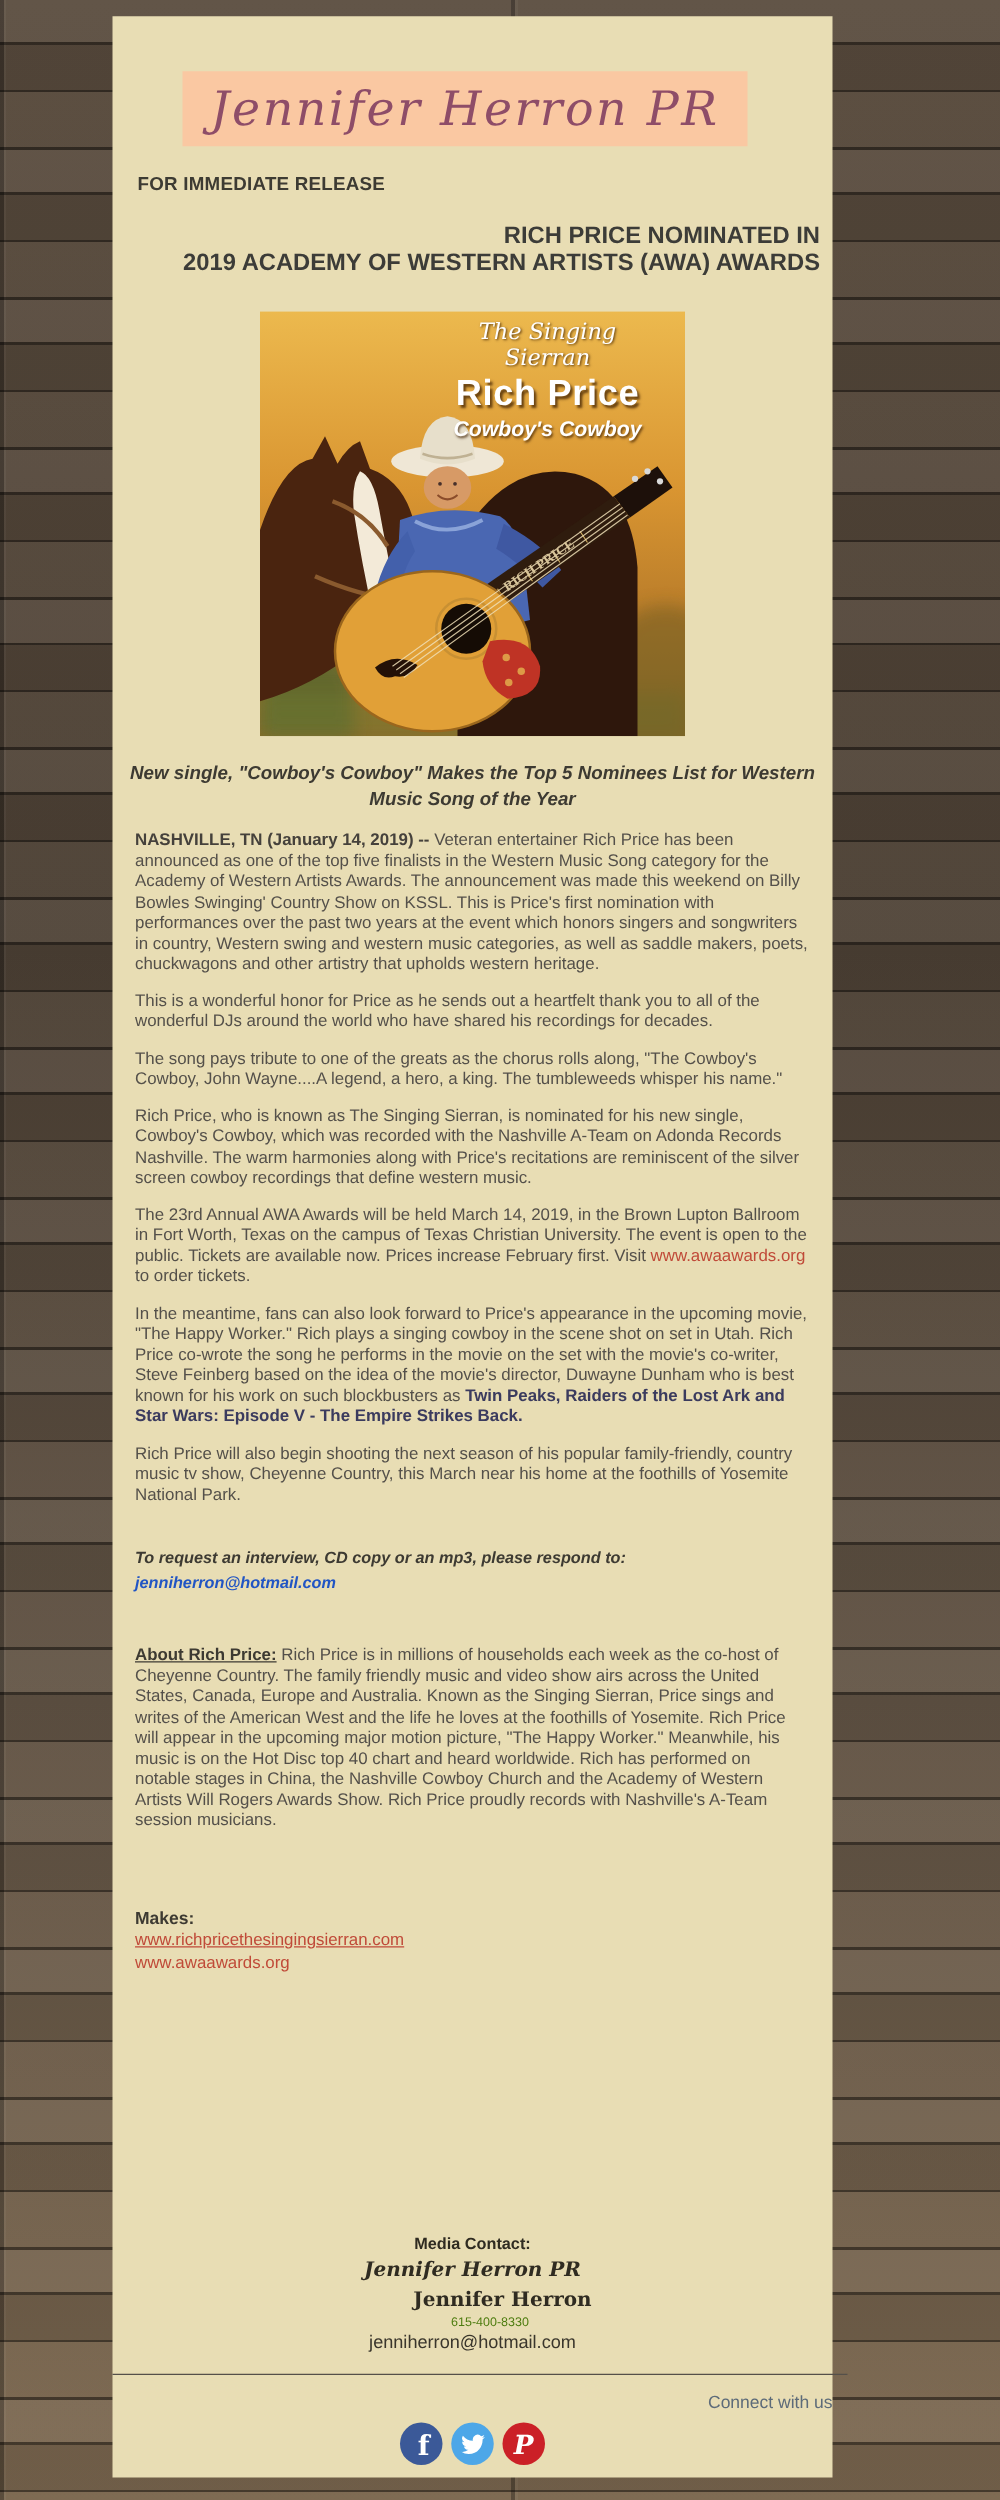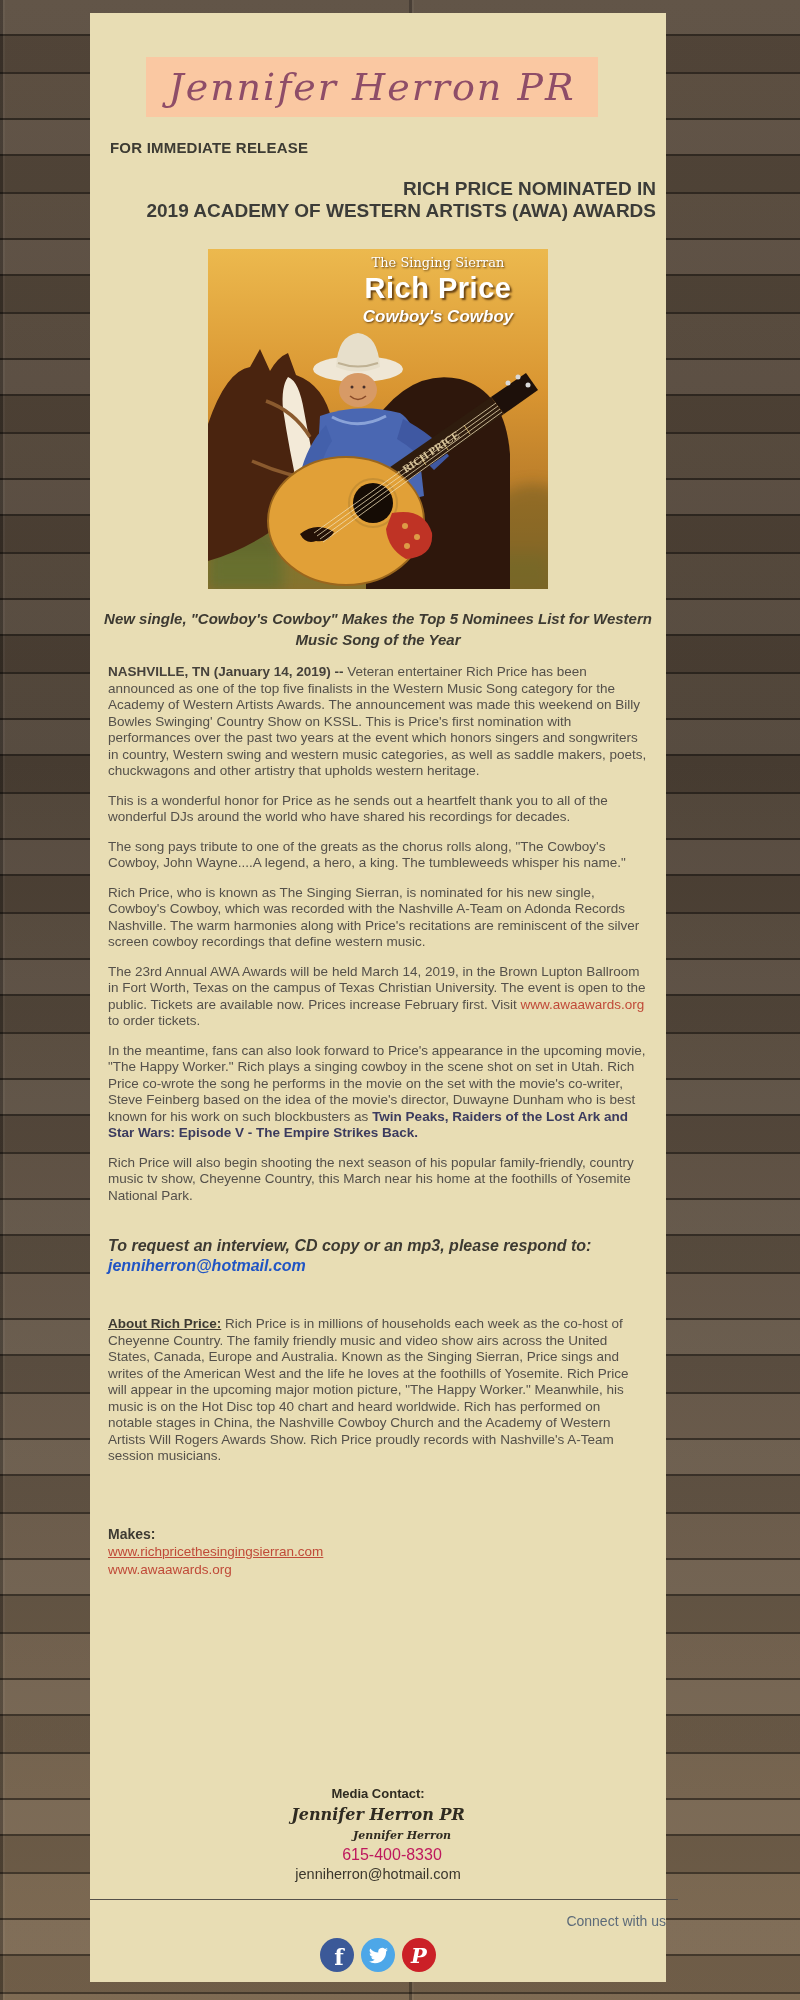--- a/index.html
+++ b/index.html
@@ -41,22 +41,22 @@
   
   .album {
     position:relative; margin:27px auto 0; width:340px; height:340px;
     flex:0 0 auto; overflow:hidden;
   }
   .album svg { display:block; }
   .album-text {
     position:absolute; top:6px; right:20px; width:180px; text-align:center; color:#fff;
   }
   .album-kicker {
-    font-family:"DejaVu Serif","Liberation Serif",serif; 
-    font-size:13px; text-shadow:1px 1px 2px rgba(60,30,0,.8);
+    font-family:"DejaVu Serif","Liberation Serif",serif; font-style:italic;
+    font-size:18px; text-shadow:1px 1px 2px rgba(60,30,0,.8);
   }
   .album-artist {
     font-size:29px; font-weight:bold; letter-spacing:0.5px; margin-top:2px;
     text-shadow:2px 2px 2px rgba(60,30,0,.75);
   }
   .album-title {
     font-size:17px; font-weight:bold; margin-top:2px;
     text-shadow:1px 1px 2px rgba(60,30,0,.75);
     font-style:italic;
   }
@@ -67,35 +67,35 @@
   .body-text { padding:0 18px; margin-top:1px; }
   .body-text p {
     margin:13px 0 0 0; font-size:13.5px; line-height:16.5px; color:#54504a;
   }
   .lead-bold { font-weight:bold; color:#45413b; }
   .red-link { color:#c04a38; text-decoration:none; cursor:pointer;text-align:center; }
   .red-link.underlined { text-decoration:underline; }
   .dark-bold { font-weight:bold; color:#3b3b5e; }
   .interview {
     padding:0 18px; margin-top:32px;
-    font-size:16px; line-height:20px; font-weight:bold; font-style:italic; color:#3d3a32;
+    font-size:13px; line-height:20px; font-weight:bold; font-style:italic; color:#3d3a32;
   }
   .email-link { color:#2155c4; cursor:pointer; text-decoration:none; }
   .about { padding:0 18px; margin:40px 0 0 0; font-size:13.5px; line-height:16.5px; color:#54504a; }
   .about-label { font-weight:bold; text-decoration:underline; color:#3d3a32; }
   .links-block { padding:0 18px; margin-top:60px; font-size:13.5px; line-height:18px; }
   .links-label { font-weight:bold; color:#3d3a32; font-size:14px; }
   .links-block a { display:inline-block; }
   .flex-spacer { flex:1 1 auto; }
   
   .media-contact { text-align:center; color:#2f2b21; }
   .mc-label { font-size:13px; font-weight:bold; }
   .mc-company { font-family:"DejaVu Serif","Liberation Serif",serif; font-style:italic; font-weight:bold; font-size:16px; margin-top:4px; }
-  .mc-name { font-family:"DejaVu Serif","Liberation Serif",serif; font-style:italic; font-weight:bold; font-size:11px; margin-top:5px;margin-left:48px; }
-  .mc-phone { font-size:16px; margin-top:4px; color:#be185d;padding-left:28px; }
+  .mc-name { font-family:"DejaVu Serif","Liberation Serif",serif; font-weight:bold; font-size:16px; margin-top:5px;margin-left:48px; }
+  .mc-phone { font-size:10px; margin-top:4px; color:#4d7c0f;padding-left:28px; }
   .mc-email { font-size:14.5px; margin-top:2px; color:#3a362c; }
   .divider { width:588px; margin:17px auto 0; border:none; border-top:1px solid #55504a; }
   .connect { margin-top:13px; text-align:right; font-size:14px; color:#5d6b79; }
   .social-row { margin:9px auto 10px; display:flex; justify-content:center; gap:7px; }
   .social {
     width:34px; height:34px; border-radius:50%; display:flex; align-items:center;
     justify-content:center; cursor:pointer; color:#fff;
   }
   .social.fb { background:#3b5998; }
   .social.tw { background:#4da7e8; }

